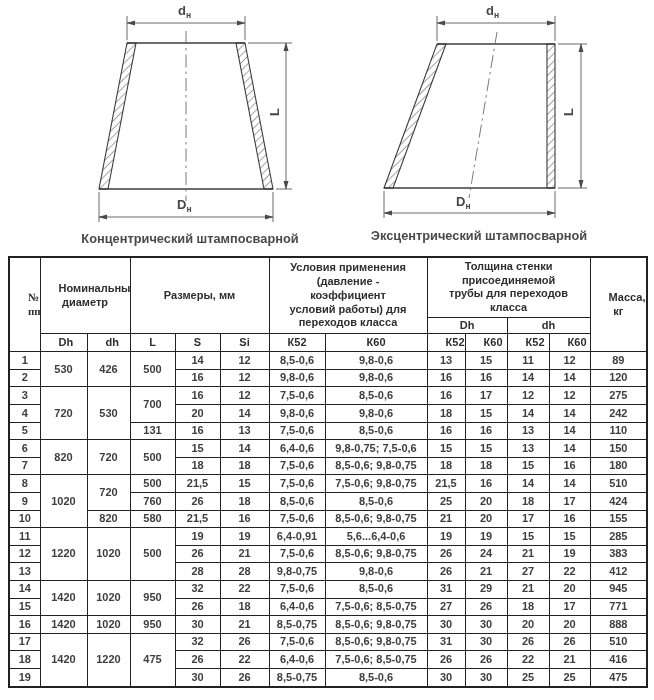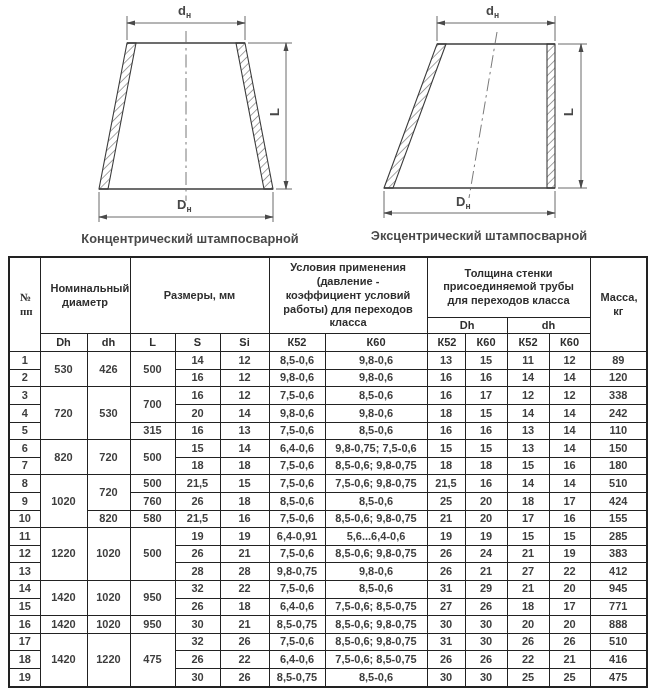--- a/index.html
+++ b/index.html
@@ -25,21 +25,21 @@
     position:absolute; left:8px; top:256px; width:638px; height:432px;
     border-collapse:collapse; table-layout:fixed;
     border:2px solid #222;
   }
   #spec-table th, #spec-table td {
     border:1px solid #222; padding:0; text-align:center; vertical-align:middle;
     white-space:nowrap; overflow:hidden; line-height:1.05;
   }
   #spec-table th {
     font-size:11px; font-weight:700; color:#2e2e2e; white-space:normal;
-    line-height:1.25; padding:1px 10px;
+    line-height:1.25; padding:1px 18px;
   }
   #spec-table td { font-size:11px; font-weight:700; color:#3e3e3e; }
   th.pre { white-space:pre-line;font-family:Liberation Serif, serif; }
   tr.h1 { height:60px; } tr.h2 { height:16px; } tr.h3 { height:18px; }
   thead tr.h3 th { border-bottom-width:2px; }
   thead th[rowspan="3"] { border-bottom-width:2px; }
   tbody tr.grp td { border-top-width:2px; }
   .sl { border-left-width:2px; }
 </style>
 </head>
@@ -190,37 +190,37 @@
         <td rowspan="3">530</td>
         <td class="sl" rowspan="2">700</td>
         <td>16</td>
         <td>12</td>
         <td class="sl">7,5-0,6</td>
         <td>8,5-0,6</td>
         <td class="sl">16</td>
         <td>17</td>
         <td>12</td>
         <td>12</td>
-        <td class="sl">338</td>
+        <td class="sl">275</td>
       </tr>
       <tr>
         <td>4</td>
         <td>20</td>
         <td>14</td>
         <td class="sl">9,8-0,6</td>
         <td>9,8-0,6</td>
         <td class="sl">18</td>
         <td>15</td>
         <td>14</td>
         <td>14</td>
         <td class="sl">242</td>
       </tr>
       <tr>
         <td>5</td>
-        <td class="sl">315</td>
+        <td class="sl">131</td>
         <td>16</td>
         <td>13</td>
         <td class="sl">7,5-0,6</td>
         <td>8,5-0,6</td>
         <td class="sl">16</td>
         <td>16</td>
         <td>13</td>
         <td>14</td>
         <td class="sl">110</td>
       </tr>

